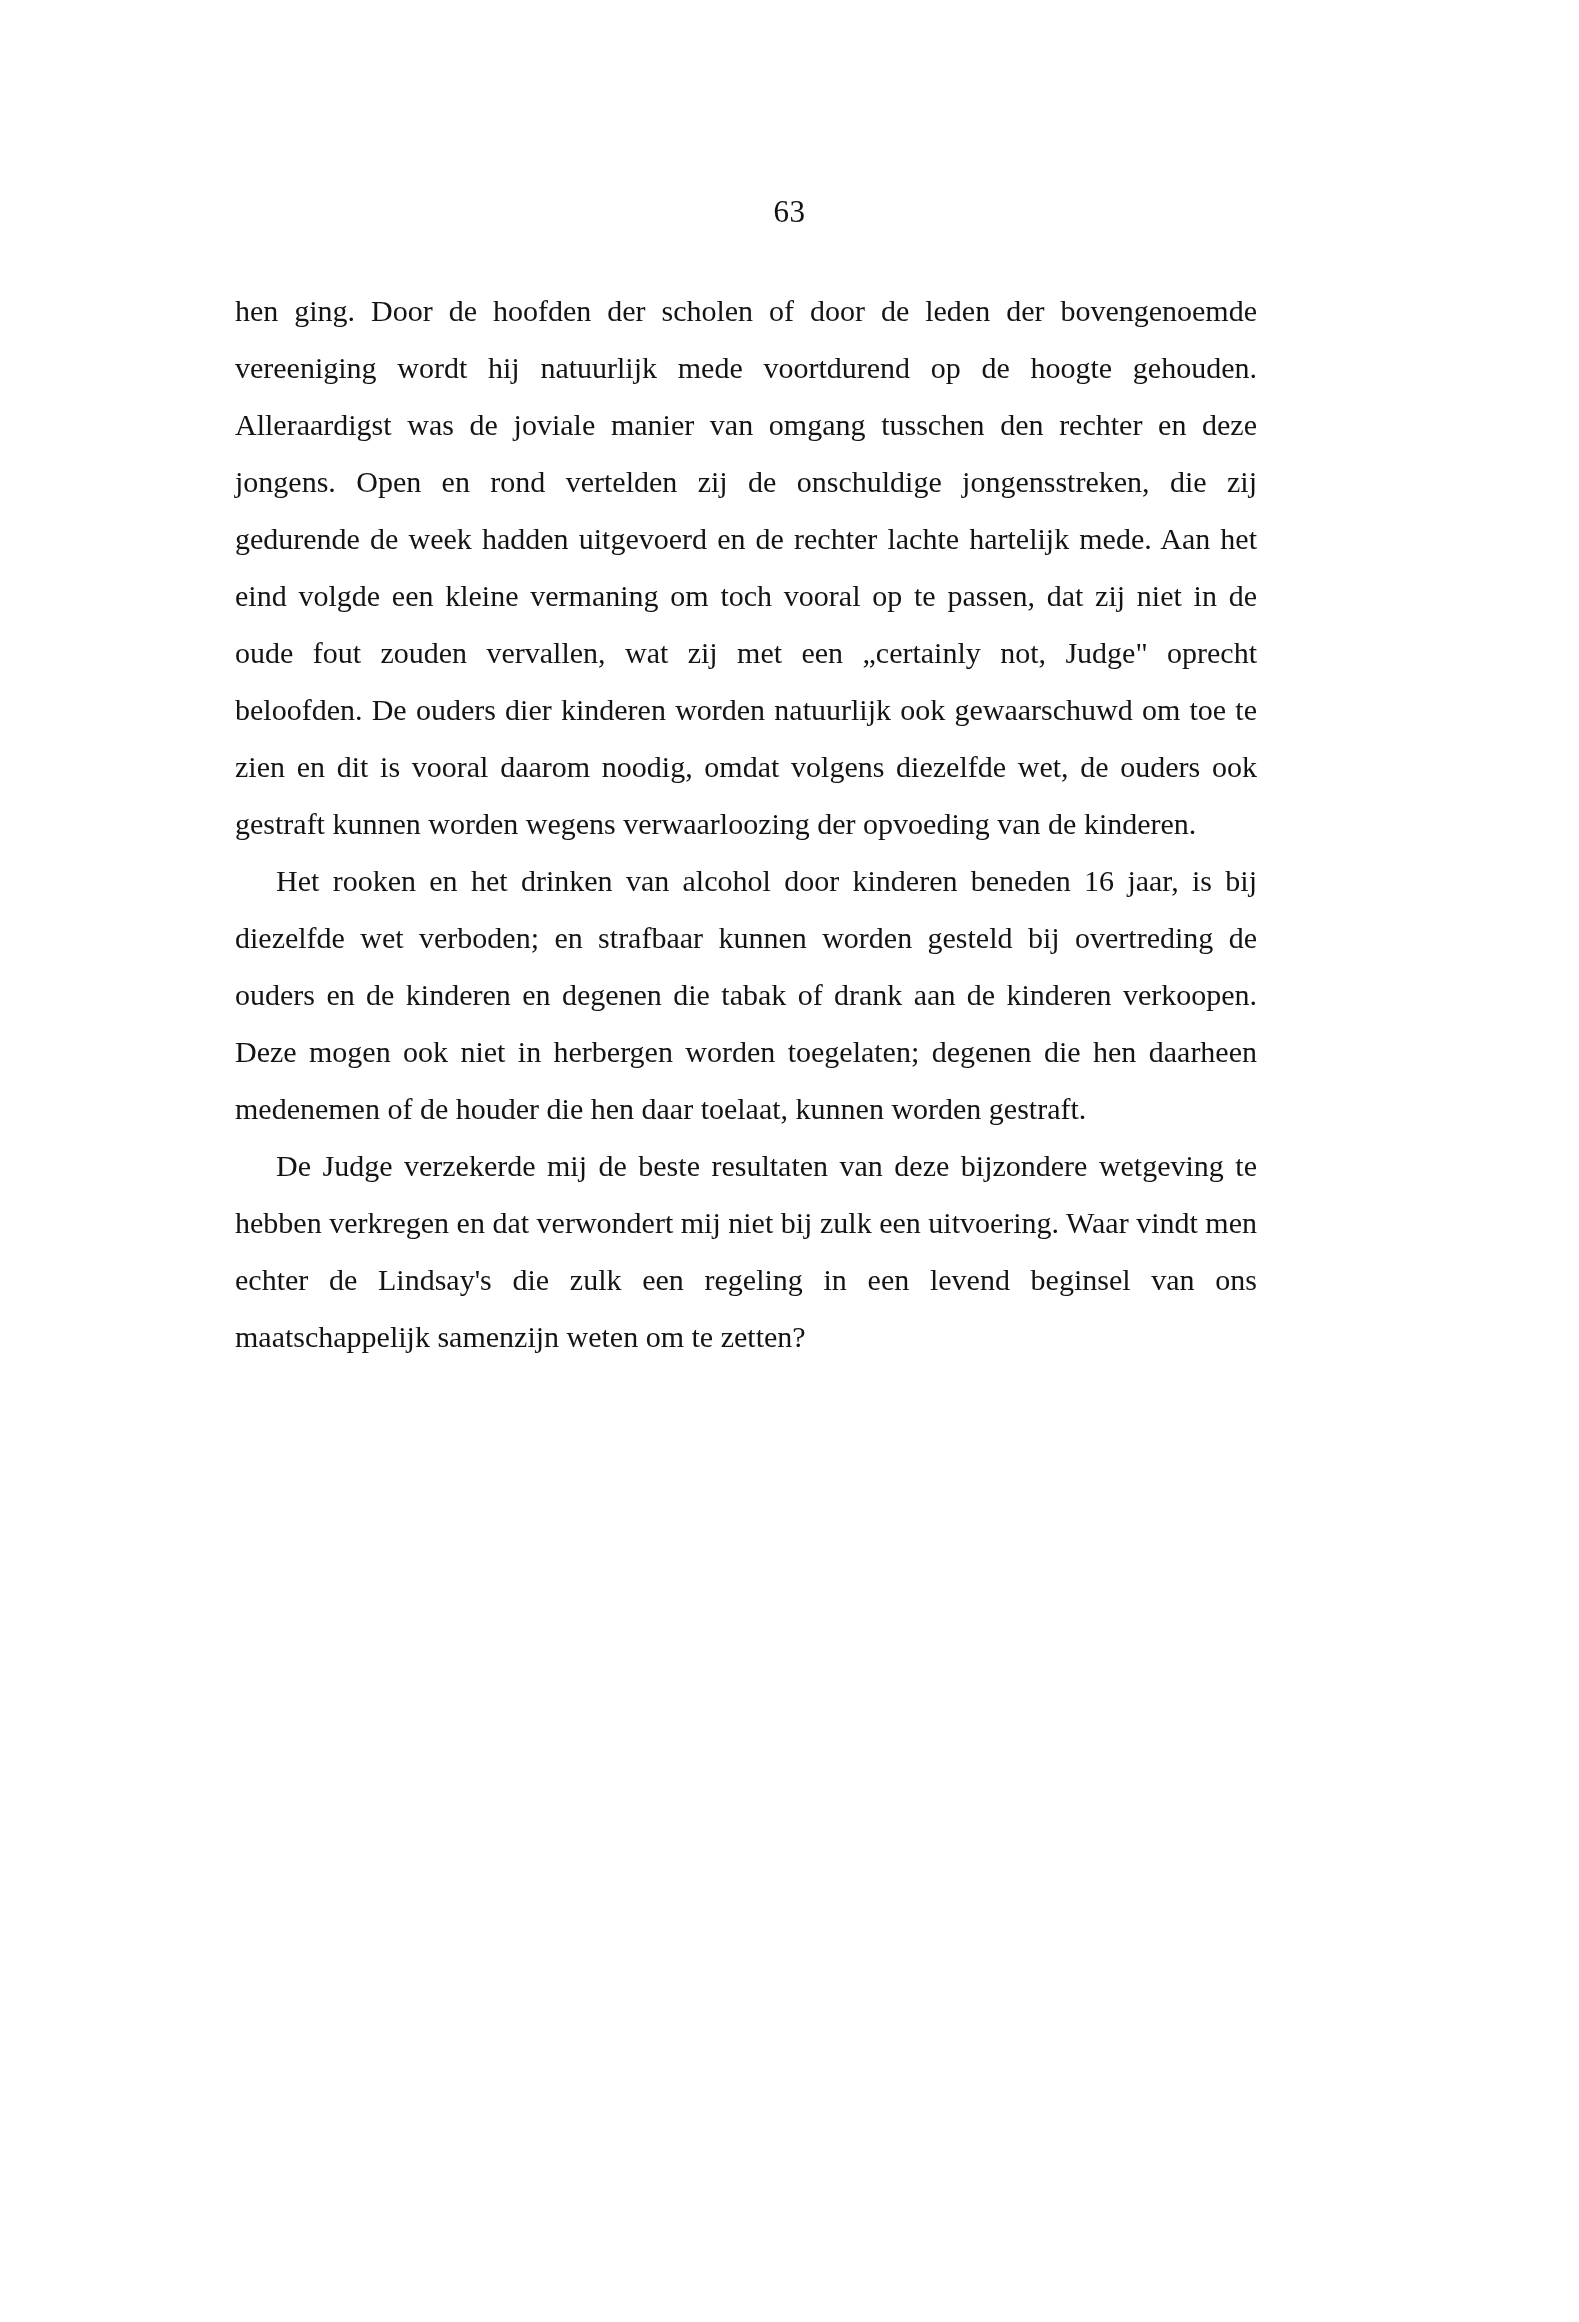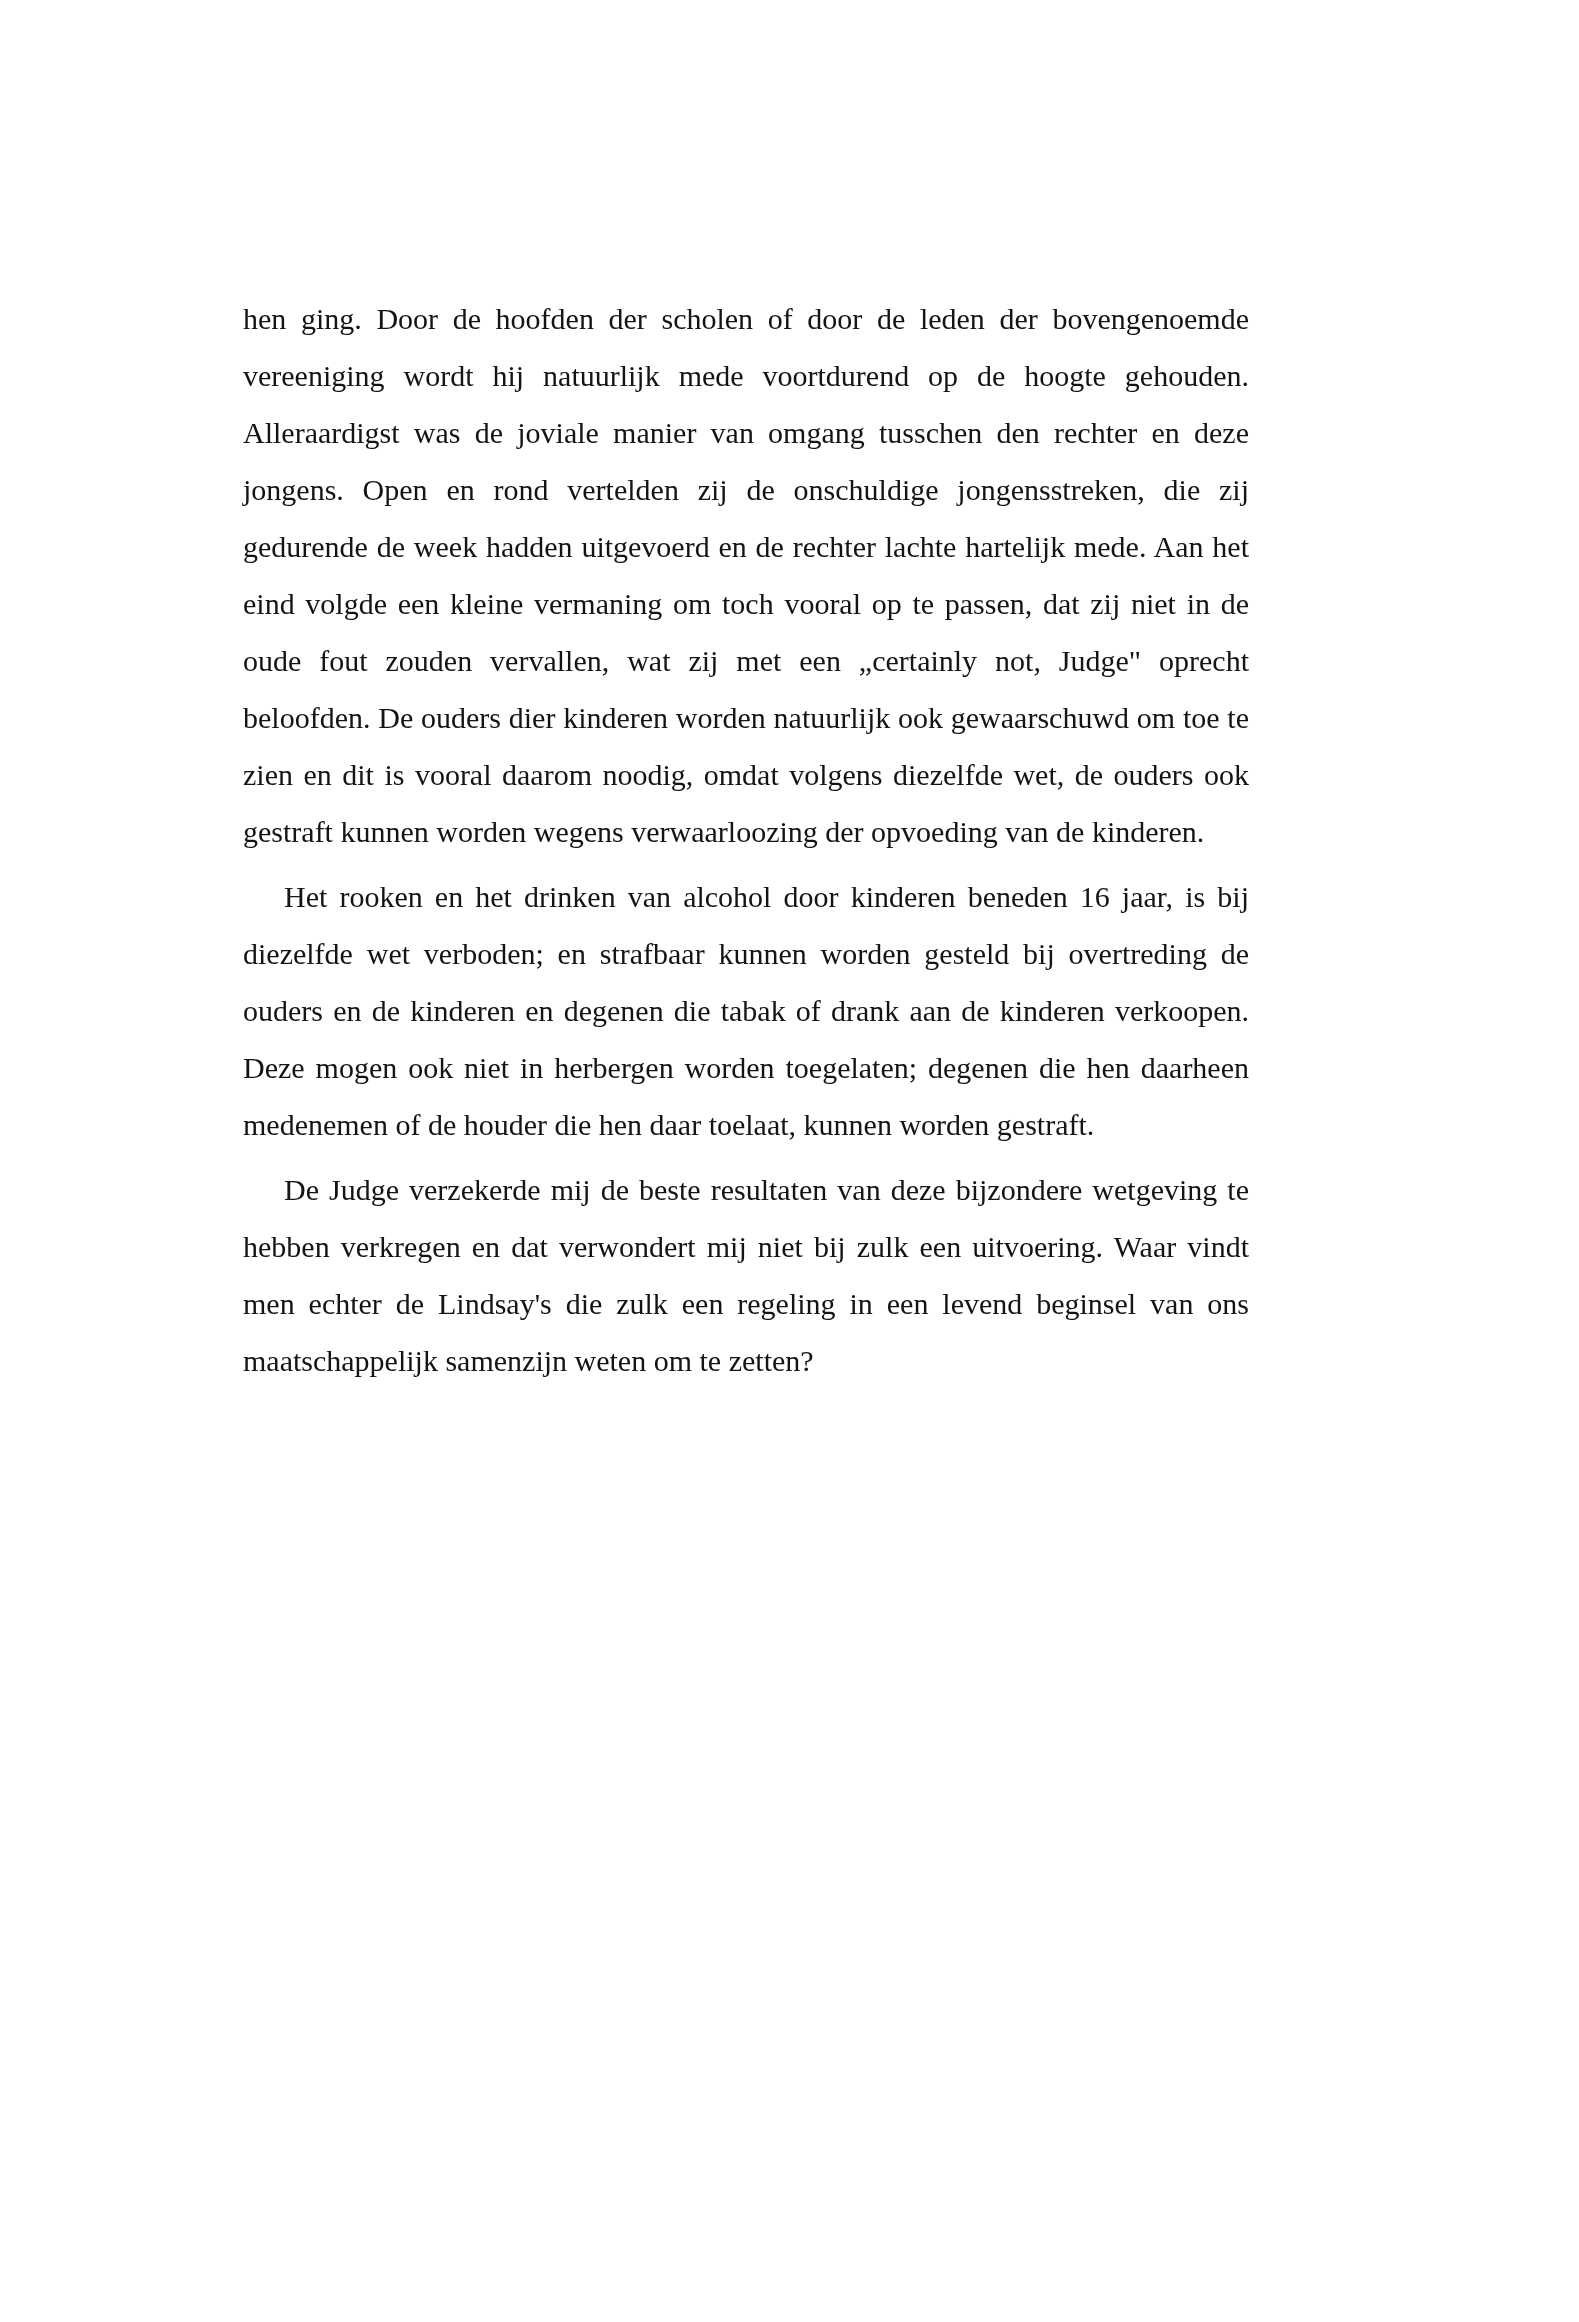--- a/index.html
+++ b/index.html
@@ -28,21 +28,21 @@
     letter-spacing: 0.5px;
     color: #111111;
   }
   .text-body {
     position: absolute;
     top: 282px;
     left: 235px;
     width: 1022px;
   }
   .para {
-    margin: 8px;
+    margin: 0;
     font-size: 30px;
     line-height: 57px;
     text-align: justify;
     text-justify: inter-word;
     color: #141414;
     hyphens: manual;
   }
   .para + .para {
     margin-top: 0;
     font-family: Liberation Serif, serif;
@@ -58,20 +58,21 @@
   }
   .para.last-line-natural::after {
     content: none;
   }
 </style>
 </head>
 <body>
 
 <div class="page">
 
+  <div class="page-number">63</div>
 
   <div class="text-body">
 
     <p class="para last-line-natural">hen ging. Door de hoofden der scholen of door de leden der bovengenoemde vereeniging wordt hij natuurlijk mede voortdurend op de hoogte gehouden. Alleraardigst was de joviale manier van omgang tusschen den rechter en deze jongens. Open en rond vertelden zij de onschuldige jongensstreken, die zij gedurende de week hadden uitgevoerd en de rechter lachte hartelijk mede. Aan het eind volgde een kleine vermaning om toch vooral op te passen, dat zij niet in de oude fout zouden vervallen, wat zij met een „certainly not, Judge" oprecht beloofden. De ouders dier kinderen worden natuurlijk ook gewaarschuwd om toe te zien en dit is vooral daarom noodig, omdat volgens diezelfde wet, de ouders ook gestraft kunnen worden wegens verwaarloozing der opvoeding van de kinderen.</p>
 
     <p class="para indent last-line-natural">Het rooken en het drinken van alcohol door kinderen beneden 16 jaar, is bij diezelfde wet verboden; en strafbaar kunnen worden gesteld bij overtreding de ouders en de kinderen en degenen die tabak of drank aan de kinderen verkoopen. Deze mogen ook niet in herbergen worden toegelaten; degenen die hen daarheen medenemen of de houder die hen daar toelaat, kunnen worden gestraft.</p>
 
     <p class="para indent last-line-natural">De Judge verzekerde mij de beste resultaten van deze bijzondere wetgeving te hebben verkregen en dat verwondert mij niet bij zulk een uitvoering. Waar vindt men echter de Lindsay's die zulk een regeling in een levend beginsel van ons maatschappelijk samenzijn weten om te zetten?</p>
 
   </div>

